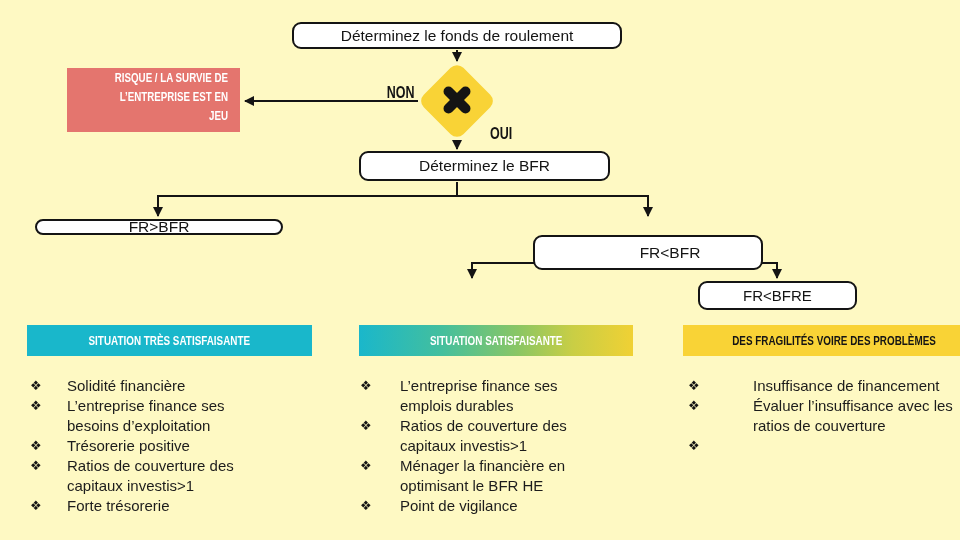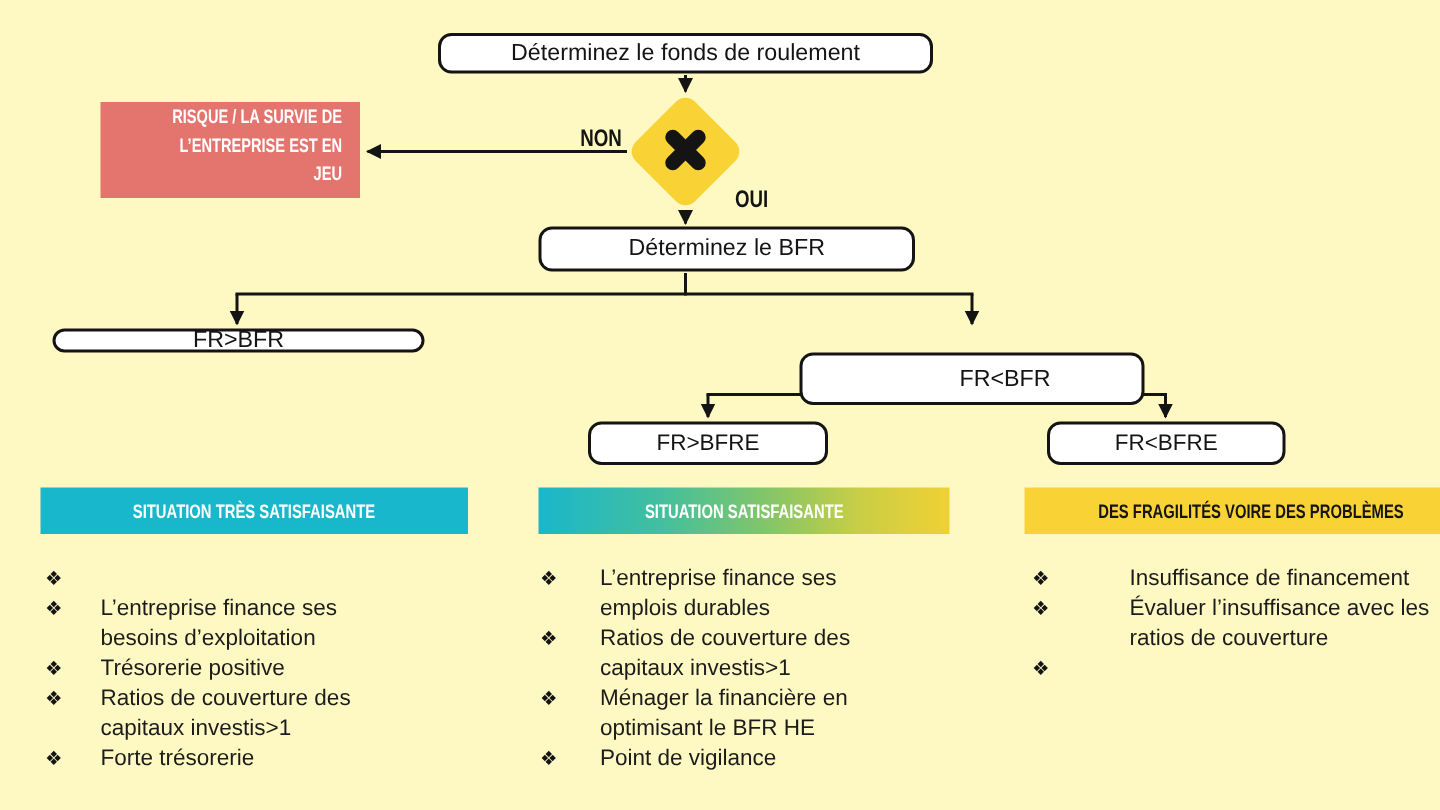--- a/index.html
+++ b/index.html
@@ -120,40 +120,38 @@
   <div class="fbox b-bfr">
     <span>Déterminez le BFR</span>
   </div>
 
   <div class="fbox b-frgt">
     <span>FR&gt;BFR</span>
   </div>
   <div class="fbox b-frlt">
     <span>FR&lt;BFR</span>
   </div>
-  <div class="fbox b-frgte">
-    <span>FR&gt;BFRE</span>
-  </div>
   <div class="fbox b-frlte">
     <span>FR&lt;BFRE</span>
   </div>
 
   <div class="hdr hdr0">
     <span class="cn">SITUATION TRÈS SATISFAISANTE</span>
   </div>
   <div class="hdr hdr1">
     <span class="cn">SITUATION SATISFAISANTE</span>
   </div>
   <div class="hdr hdr2">
     <span class="cn">DES FRAGILITÉS VOIRE DES PROBLÈMES</span>
   </div>
 
   <div class="blist list0">
     <div class="item">
       <span class="bullet">❖</span>
+      <span class="txt">Solidité financière</span>
     </div>
     <div class="item">
       <span class="bullet">❖</span>
       <span class="txt">L’entreprise finance ses
 besoins d’exploitation</span>
     </div>
     <div class="item">
       <span class="bullet">❖</span>
       <span class="txt">Trésorerie positive</span>
     </div>

